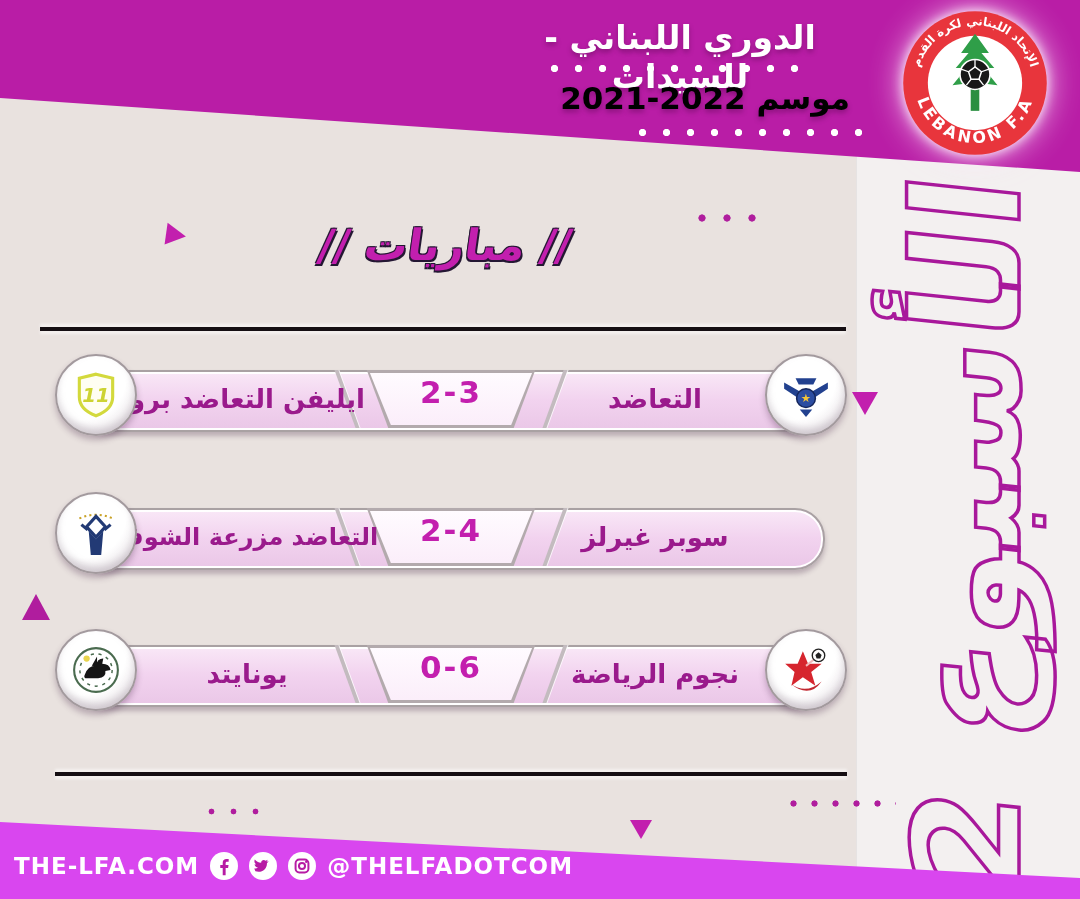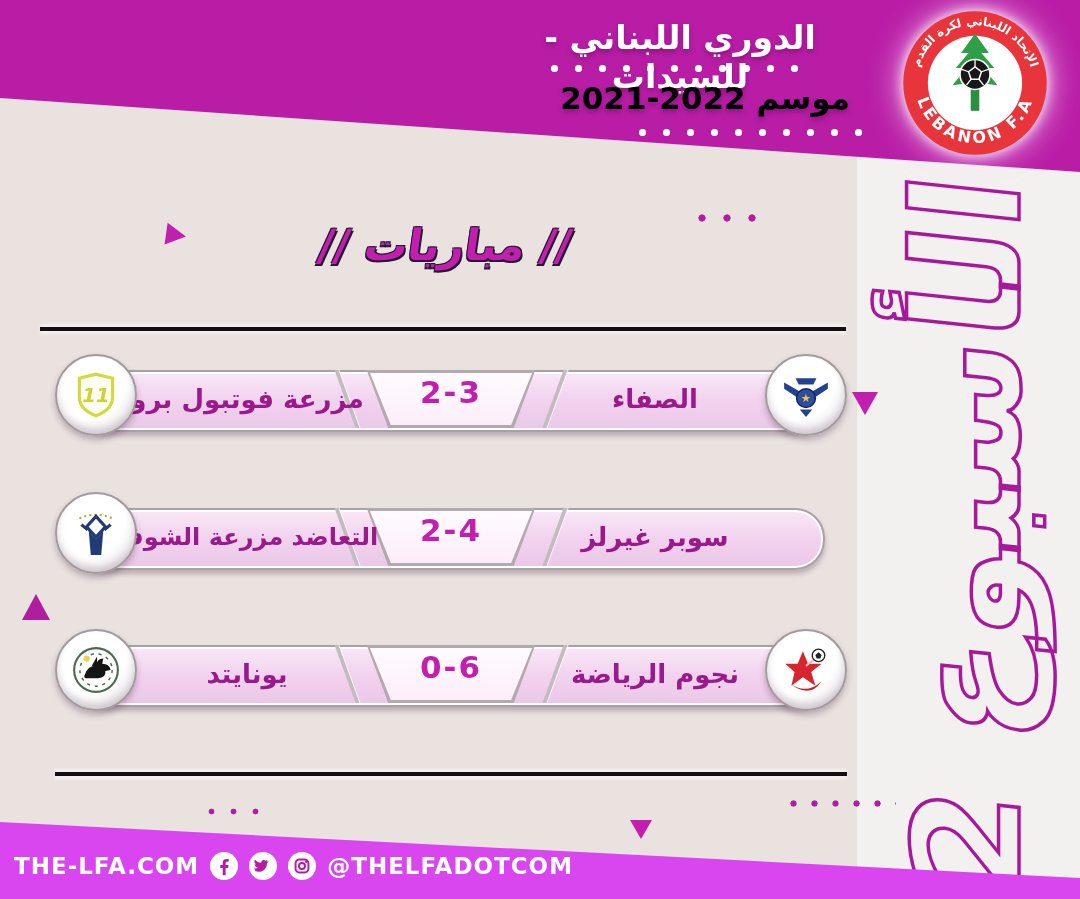--- a/index.html
+++ b/index.html
@@ -146,22 +146,22 @@
 
   <div class="match-row row1">
     <div class="bar"></div>
     <div class="slash slash-l"></div>
     <div class="slash slash-r"></div>
     <div class="score-wrap">
       <div class="score-outer"></div>
       <div class="score-inner"></div>
       <div class="score-text">2-3</div>
     </div>
-    <div class="name name-home">الصفاء</div>
-    <div class="name name-away">مزرعة فوتبول برو</div>
+    <div class="name name-home">التعاضد</div>
+    <div class="name name-away">ايليفن التعاضد برو</div>
     <div class="cap cap-right">
       <svg viewBox="0 0 48 48">
         <path d="M3 12 L24 24 L45 12 L45 18 L24 32 L3 18 Z" fill="#22418f"></path>
         <path d="M14 8 h20 l-3 6 h-14 z" fill="#22418f"></path>
         <circle cx="24" cy="27" r="9" fill="#2c4da1" stroke="#15265c" stroke-width="1.5"></circle>
         <text x="24" y="31" font-size="11" fill="#f4c437" text-anchor="middle">★</text>
         <path d="M18 38 h12 l-6 7 z" fill="#22418f"></path>
       </svg>
     </div>
     <div class="cap cap-left">

